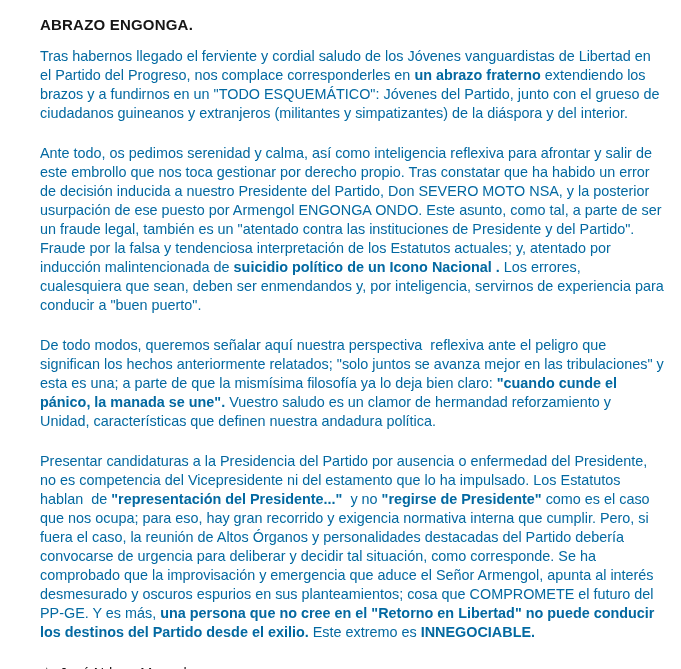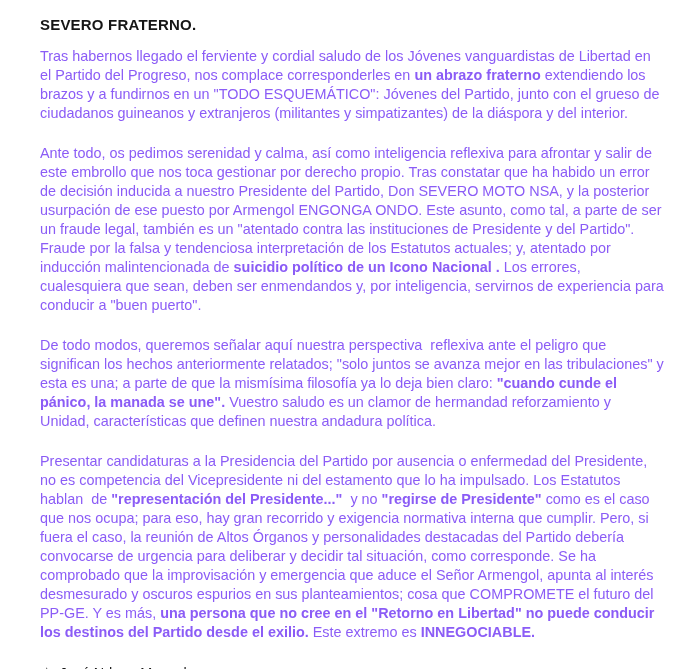--- a/index.html
+++ b/index.html
@@ -26,21 +26,21 @@
     color: #161616;
   }
   .doc-body {
     width: 624px;
   }
   .para {
     font-size: 14.4px;
     line-height: 19px;
     margin: 0 0 21px 0;
     white-space: pre-wrap;
-    color: #8b5cf6;
+    color: #0369a1;
   }
   .para .b { font-weight: bold; }
   .para .u { }
   .signature {
     font-size: 14.4px;
     line-height: 19px;
     margin-top: 10px;
     color: #1c1c1c;
     display: flex;
     align-items: baseline;
@@ -48,21 +48,21 @@
   }
   .star {
     font-size: 15px;
     color: #2a2a2a;
   }
 </style>
 </head>
 <body>
 
 <div class="page">
-  <h1 class="doc-title">SEVERO FRATERNO.</h1>
+  <h1 class="doc-title">ABRAZO ENGONGA.</h1>
 
   <div class="doc-body">
     <div>
         <p class="para"><span>Tras habernos llegado el ferviente y cordial saludo de los Jóvenes vanguardistas de Libertad en el Partido del Progreso, nos complace corresponderles en </span><span class="b">un abrazo fraterno</span><span> extendiendo los brazos y a fundirnos en un "TODO ESQUEMÁTICO": Jóvenes del Partido, junto con el grueso de ciudadanos guineanos y extranjeros (militantes y simpatizantes) de la diáspora y del interior.</span></p>
         <p class="para"><span>Ante todo, os pedimos serenidad y calma, así como inteligencia reflexiva para afrontar y salir de este embrollo que nos toca gestionar por derecho propio. Tras constatar que ha habido un error de decisión inducida a nuestro Presidente del Partido, Don SEVERO MOTO NSA, y la posterior usurpación de ese puesto por Armengol ENGONGA ONDO. Este asunto, como tal, a parte de ser un </span><span class="u">fraude</span><span> legal, también es un "</span><span class="u">atentado</span><span> contra las instituciones de Presidente y del Partido". Fraude por la falsa y tendenciosa interpretación de los Estatutos actuales; y, atentado por inducción malintencionada de </span><span class="b">suicidio político de un Icono Nacional .</span><span> Los errores, cualesquiera que sean, deben ser enmendandos y, por inteligencia, servirnos de experiencia para conducir a "buen puerto".</span></p>
         <p class="para"><span>De todo modos, queremos señalar aquí nuestra perspectiva  reflexiva ante el peligro que significan los hechos anteriormente relatados; "solo juntos se avanza mejor en las tribulaciones" y esta es una; a parte de que la mismísima filosofía ya lo deja bien claro: </span><span class="b">"cuando cunde el pánico, la manada se une".</span><span> Vuestro saludo es un clamor de hermandad reforzamiento y Unidad, características que definen nuestra andadura política.</span></p>
         <p class="para"><span>Presentar candidaturas a la Presidencia del Partido por ausencia o enfermedad del Presidente, no es competencia del Vicepresidente ni del estamento que lo ha impulsado. Los Estatutos hablan  de </span><span class="b">"representación del Presidente..."</span><span>  y no </span><span class="b">"regirse de Presidente"</span><span> como es el caso que nos ocupa; para eso, hay gran recorrido y exigencia normativa interna que cumplir. Pero, si fuera el caso, la reunión de Altos Órganos y personalidades destacadas del Partido debería convocarse de urgencia para deliberar y decidir tal situación, como corresponde. Se ha comprobado que la improvisación y emergencia que aduce el Señor Armengol, apunta al interés desmesurado y oscuros espurios en sus planteamientos; cosa que COMPROMETE el futuro del PP-GE. Y es más, </span><span class="b">una persona que no cree en el "Retorno en Libertad" no puede conducir los destinos del Partido desde el exilio.</span><span> Este extremo es </span><span class="b u">INNEGOCIABLE</span><span class="b">.</span></p>
       </div>
 
     <div class="signature">

